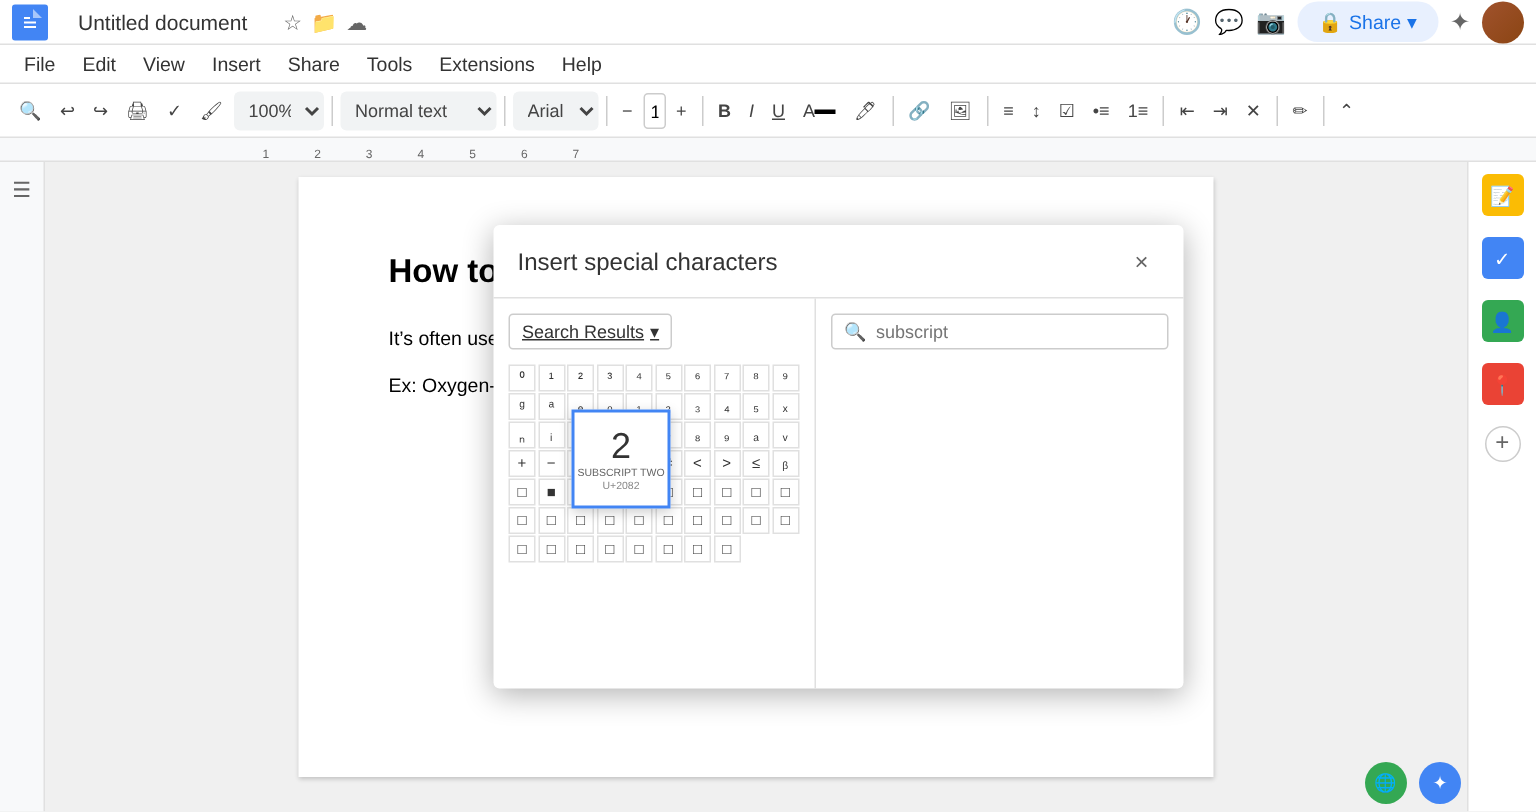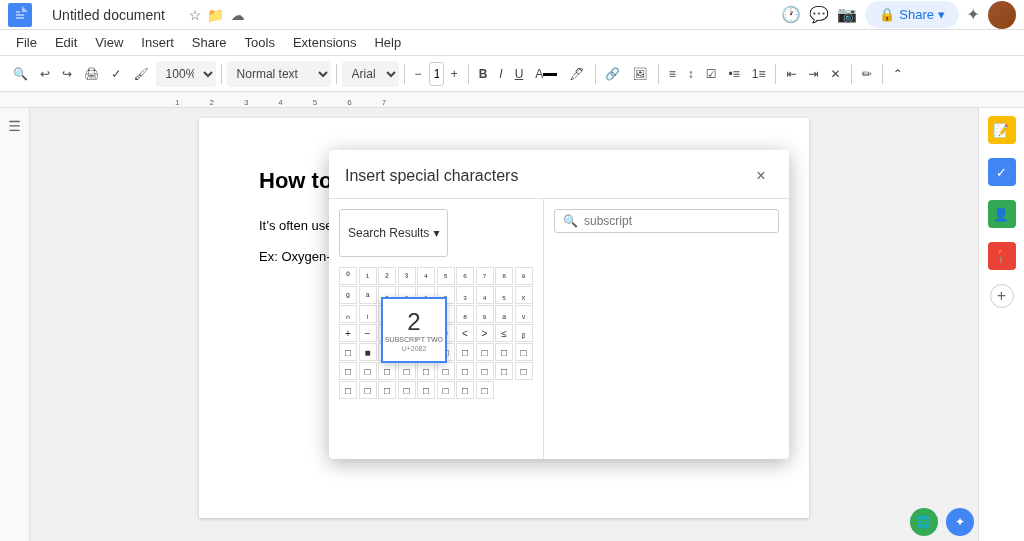--- a/index.html
+++ b/index.html
@@ -270,27 +270,28 @@
     }
     .modal-left {
       width: 215px;
       border-right: 1px solid #e0e0e0;
       padding: 10px;
       overflow: hidden;
     }
     .search-results-btn {
       border: 1px solid #ccc;
       border-radius: 3px;
-      padding: 16px 8px;
+      padding: 4px 8px;
       font-size: 12px;
       color: #333;
       cursor: pointer;
       background: #fff;
       display: flex; align-items: center; gap: 4px;
       margin-bottom: 10px;
+      text-decoration: underline;
     }
     
     .char-grid {
       display: grid;
       grid-template-columns: repeat(10, 1fr);
       gap: 1px;
       font-size: 10px;
     }
     .char-cell {
       width: 18px; height: 18px;

